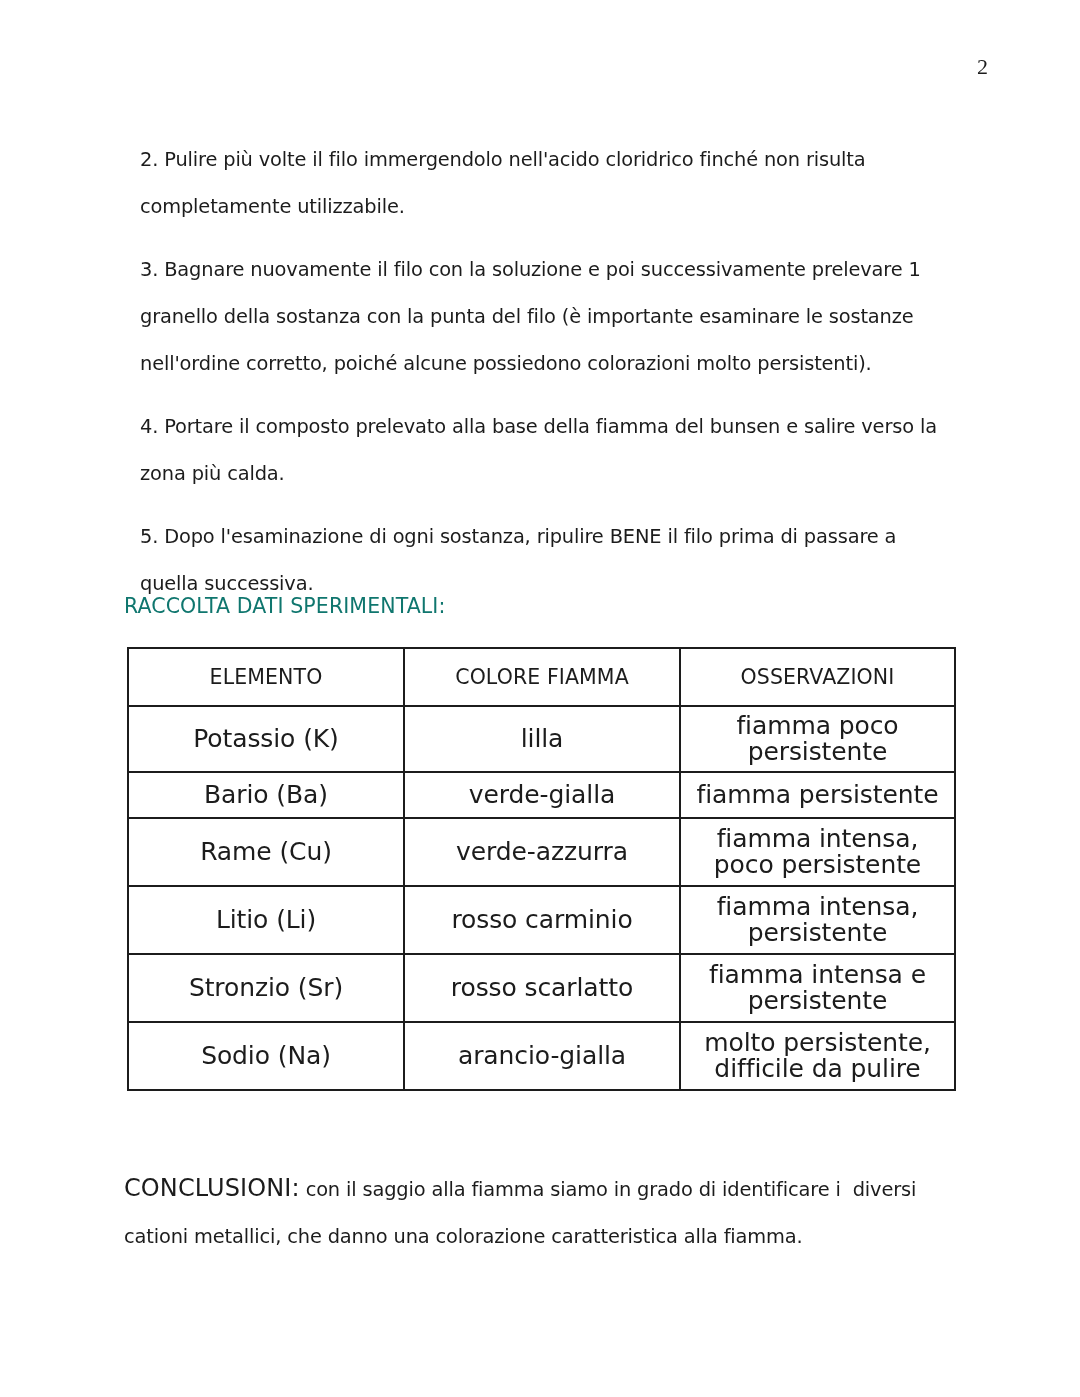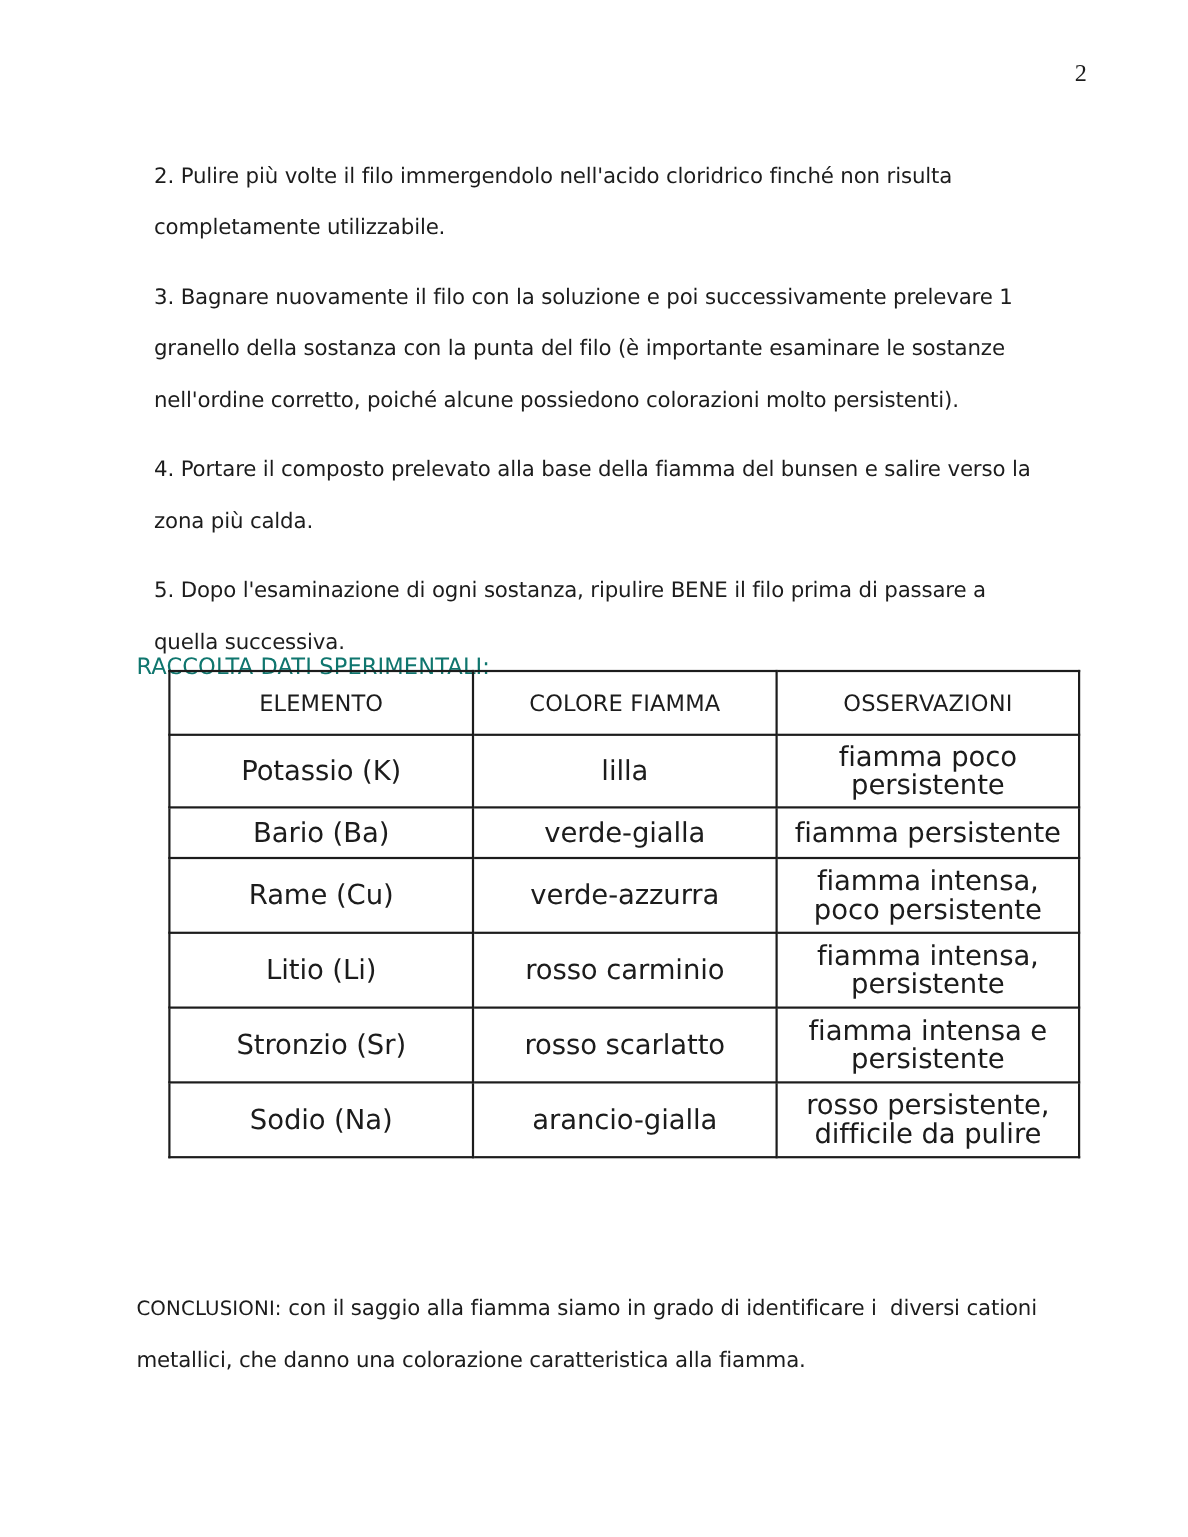--- a/index.html
+++ b/index.html
@@ -55,25 +55,24 @@
     letter-spacing: 0.1px;
     color: #0f766e;
     line-height: 28px;
     white-space: pre;
   }
 
   
   .data-table {
     position: absolute;
     left: 127px;
-    top: 609px;
+    top: 647px;
     width: 827px;
     border-collapse: collapse;
     table-layout: fixed;
-    margin-left: 26px;
   }
   .data-table td,
   .data-table th {
     border: 2.1px solid #1c1c1c;
     text-align: center;
     vertical-align: middle;
     color: #1c1c1c;
     padding: 6px 6px;
     font-weight: normal;
   }
@@ -103,21 +102,21 @@
   }
   .conclusion {
     font-size: 19.4px;
     line-height: 47px;
     letter-spacing: -0.15px;
     color: #1c1c1c;
     margin: 0;
     white-space: pre-wrap;
   }
   .conclusion .lead {
-    font-size: 18px;
+    font-size: 24px;
     letter-spacing: 0.1px;
   }
 </style>
 </head>
 <body>
 
 <div class="page">
 
   <div class="page-number">2</div>
 
@@ -165,21 +164,21 @@
         <td>fiamma intensa, persistente</td>
       </tr>
       <tr class="row-h2">
         <td>Stronzio (Sr)</td>
         <td>rosso scarlatto</td>
         <td>fiamma intensa e persistente</td>
       </tr>
       <tr class="row-h2">
         <td>Sodio (Na)</td>
         <td>arancio-gialla</td>
-        <td>rosso persistente, difficile da pulire</td>
+        <td>molto persistente, difficile da pulire</td>
       </tr>
     </tbody>
   </table>
 
   <div class="conclusion-area">
     <p class="conclusion"><span class="lead">CONCLUSIONI:</span><span> con il saggio alla fiamma siamo in grado di identificare i  diversi cationi metallici, che danno una colorazione caratteristica alla fiamma.</span></p>
   </div>
 
 </div>
 

